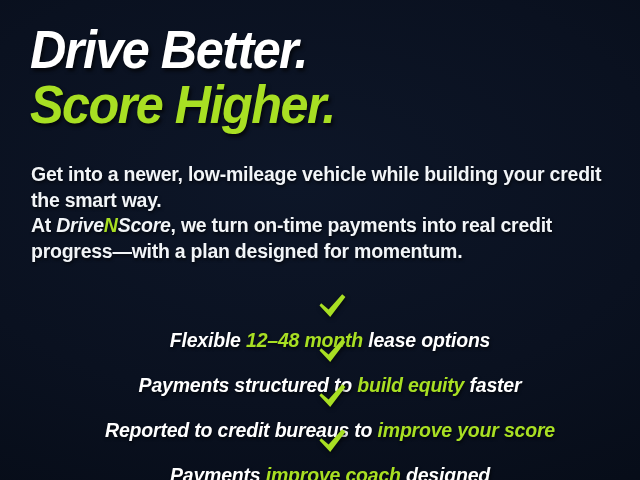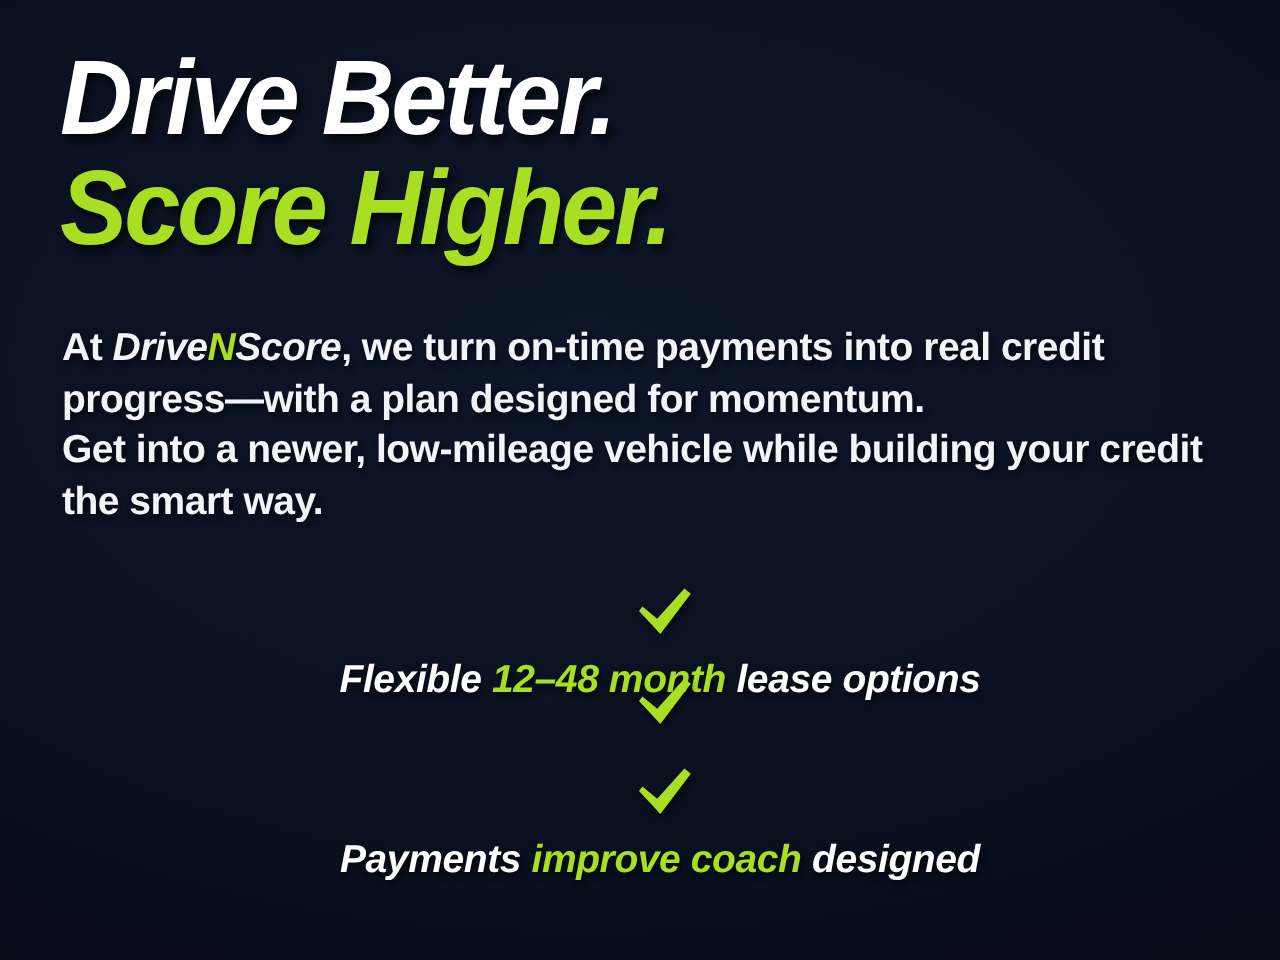--- a/index.html
+++ b/index.html
@@ -118,43 +118,52 @@
 <body>
 
 <div id="promo-slide">
 
   <div class="headline">
     <div class="headline-line line-1">Drive Better.</div>
     <div class="headline-line line-2">Score Higher.</div>
   </div>
 
   <div class="lead">
+    <p>Get into a newer, low-mileage vehicle while building your credit the smart way.</p>
     <p><span>At </span><span class="brand">Drive</span><span class="brand-n">N</span><span class="brand">Score</span><span>, we turn on-time payments into real credit progress—with a plan designed for momentum.</span></p>
-    <p>Get into a newer, low-mileage vehicle while building your credit the smart way.</p>
   </div>
 
   <div class="benefits">
 
     <div class="benefit-row">
       <span class="check-icon">
         <svg width="30" height="26" viewBox="0 0 30 26" aria-hidden="true">
           <path d="M2.5 12.5 L4.2 10.2 L11.6 16.4 L25.2 1.3 L28.4 3.9 L13.2 24.0 Z" fill="#a8df23"></path>
         </svg>
       </span>
       <span class="benefit-text"><span>Flexible </span><span class="hl">12–48 month</span><span> lease options</span></span>
     </div>
 
     <div class="benefit-row">
       <span class="check-icon">
         <svg width="30" height="26" viewBox="0 0 30 26" aria-hidden="true">
           <path d="M2.5 12.5 L4.2 10.2 L11.6 16.4 L25.2 1.3 L28.4 3.9 L13.2 24.0 Z" fill="#a8df23"></path>
         </svg>
       </span>
+      <span class="benefit-text"><span>Payments structured to </span><span class="hl">build equity</span><span> faster</span></span>
     </div>
 
+    <div class="benefit-row">
+      <span class="check-icon">
+        <svg width="30" height="26" viewBox="0 0 30 26" aria-hidden="true">
+          <path d="M2.5 12.5 L4.2 10.2 L11.6 16.4 L25.2 1.3 L28.4 3.9 L13.2 24.0 Z" fill="#a8df23"></path>
+        </svg>
+      </span>
+      <span class="benefit-text"><span>Reported to credit bureaus to </span><span class="hl">improve your score</span><span></span></span>
+    </div>
 
     <div class="benefit-row">
       <span class="check-icon">
         <svg width="30" height="26" viewBox="0 0 30 26" aria-hidden="true">
           <path d="M2.5 12.5 L4.2 10.2 L11.6 16.4 L25.2 1.3 L28.4 3.9 L13.2 24.0 Z" fill="#a8df23"></path>
         </svg>
       </span>
       <span class="benefit-text"><span>Payments </span><span class="hl">improve coach</span><span> designed</span></span>
     </div>
 

